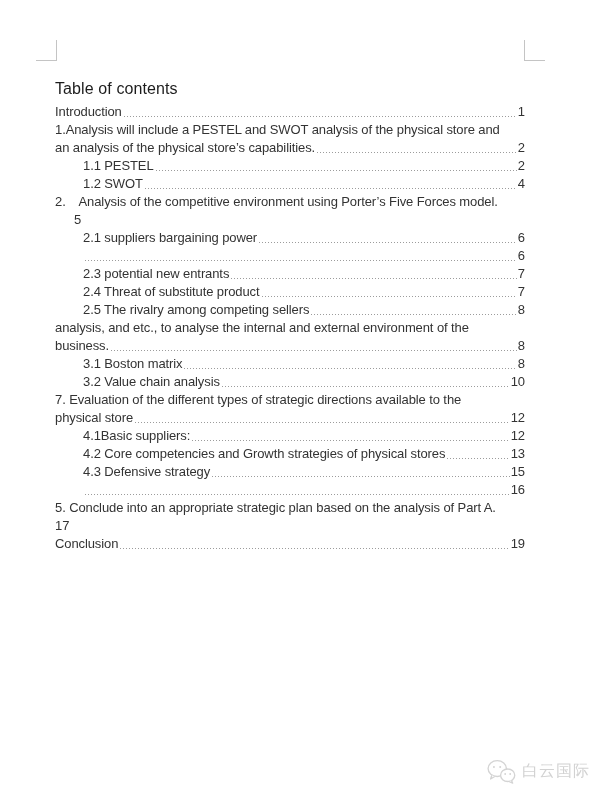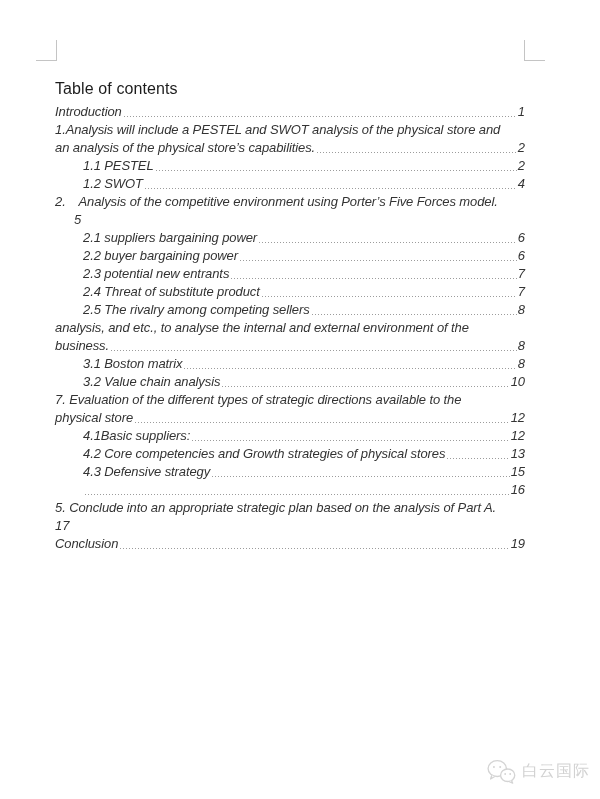--- a/index.html
+++ b/index.html
@@ -28,21 +28,20 @@
 
   .toc {
     position: absolute; left: 55px; top: 103px; width: 470px;
   }
   .toc-line {
     display: flex; align-items: baseline;
     height: 18px; line-height: 18px;
     font-size: 13px; color: #333333;
     letter-spacing: -0.1px;
     white-space: pre;
-    font-style: italic;
   }
   .toc-line.i1 { padding-left: 19px; }
   .toc-line.i2 { padding-left: 28px; align-items: center; }
   .toc-text { flex: 0 0 auto; }
   .toc-leader {
     flex: 1 1 auto;
     height: 1px;
     align-self: flex-end;
     margin: 0 1px 4px 2px;
     background-image: repeating-linear-gradient(to right, #9c9c9c 0 1px, transparent 1px 3px);
@@ -106,21 +105,20 @@
       <span class="toc-text">5</span>
       <span class="toc-leader"></span>
       <span class="toc-page"></span>
     </div>
       <div class="toc-line i2">
       <span class="toc-text">2.1 suppliers bargaining power</span>
       <span class="toc-leader"></span>
       <span class="toc-page">6</span>
     </div>
       <div class="toc-line i2">
-      <span class="toc-text">2.2 buyer bargaining power</span>
       <span class="toc-leader"></span>
       <span class="toc-page">6</span>
     </div>
       <div class="toc-line i2">
       <span class="toc-text">2.3 potential new entrants</span>
       <span class="toc-leader"></span>
       <span class="toc-page">7</span>
     </div>
       <div class="toc-line i2">
       <span class="toc-text">2.4 Threat of substitute product</span>

